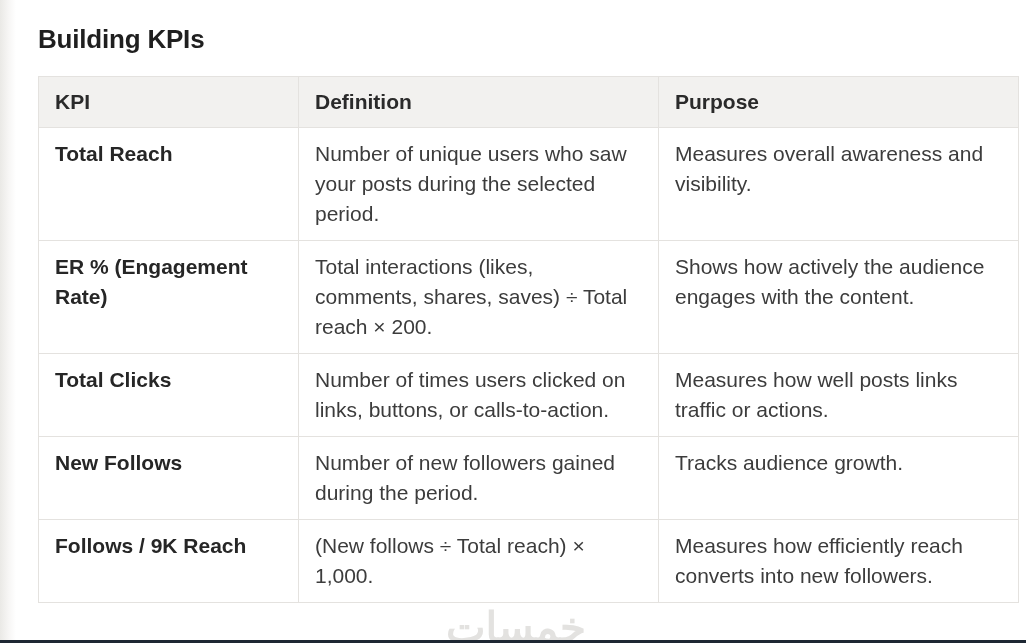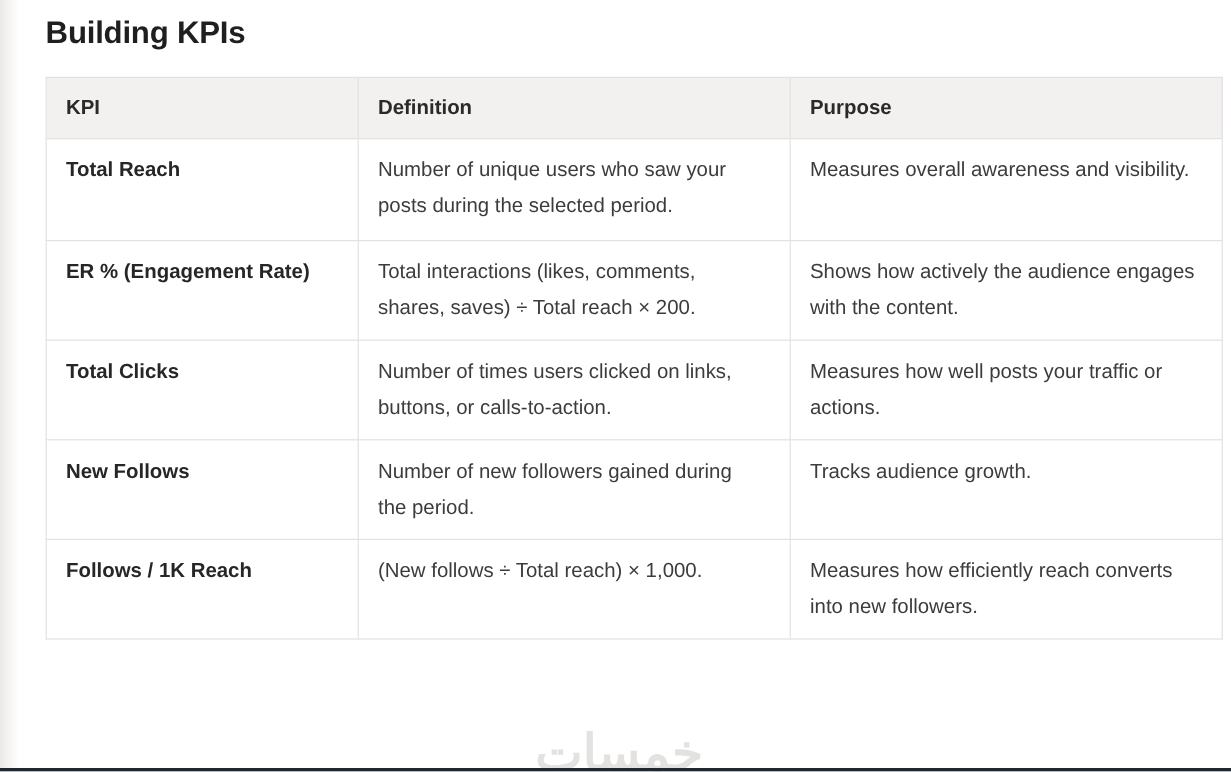--- a/index.html
+++ b/index.html
@@ -11,21 +11,21 @@
     position: relative;
   }
   .page-edge {
     position: absolute;
     left: 0; top: 0; bottom: 0;
     width: 16px;
     background: linear-gradient(to right, #eae9e6, #f7f6f5 55%, #ffffff 100%);
   }
   .content {
     position: absolute;
-    left: 38px; top: 4px;
+    left: 38px; top: 16px;
     width: 980px;
   }
   .page-title {
     margin-top: 8px;
     font-size: 26px;
     font-weight: bold;
     color: #1f1f1f;
     letter-spacing: -0.2px;
   }
   table.kpi-table {
@@ -35,21 +35,21 @@
     table-layout: fixed;
   }
   .kpi-table col.c1 { width: 260px; }
   .kpi-table col.c2 { width: 360px; }
   .kpi-table col.c3 { width: 360px; }
   .kpi-table th, .kpi-table td {
     border: 1px solid #e4e2df;
     text-align: left;
     vertical-align: top;
     padding: 11px 20px 11px 16px;
-    font-size: 17px;
+    font-size: 21px;
     line-height: 30px;
     color: #3c3c3c;
   }
   .kpi-table th {
     background: #f2f1ef;
     height: 51px;
     font-weight: bold;
     color: #2a2a2a;
     vertical-align: middle;
     padding-top: 0; padding-bottom: 0;
@@ -104,29 +104,29 @@
         <td>Measures overall awareness and visibility.</td>
       </tr>
       <tr class="row-std">
         <td class="kpi-name">ER % (Engagement Rate)</td>
         <td>Total interactions (likes, comments, shares, saves) ÷ Total reach × 200.</td>
         <td>Shows how actively the audience engages with the content.</td>
       </tr>
       <tr class="row-std">
         <td class="kpi-name">Total Clicks</td>
         <td>Number of times users clicked on links, buttons, or calls-to-action.</td>
-        <td>Measures how well posts your traffic or actions.</td>
+        <td>Measures how well posts links traffic or actions.</td>
       </tr>
       <tr class="row-std">
         <td class="kpi-name">New Follows</td>
         <td>Number of new followers gained during the period.</td>
         <td>Tracks audience growth.</td>
       </tr>
       <tr class="row-std">
-        <td class="kpi-name">Follows / 1K Reach</td>
+        <td class="kpi-name">Follows / 9K Reach</td>
         <td>(New follows ÷ Total reach) × 1,000.</td>
         <td>Measures how efficiently reach converts into new followers.</td>
       </tr>
     </tbody>
   </table>
 </div>
 
 <div class="watermark">خمسات</div>
 <div class="bottom-bar"></div>
 

